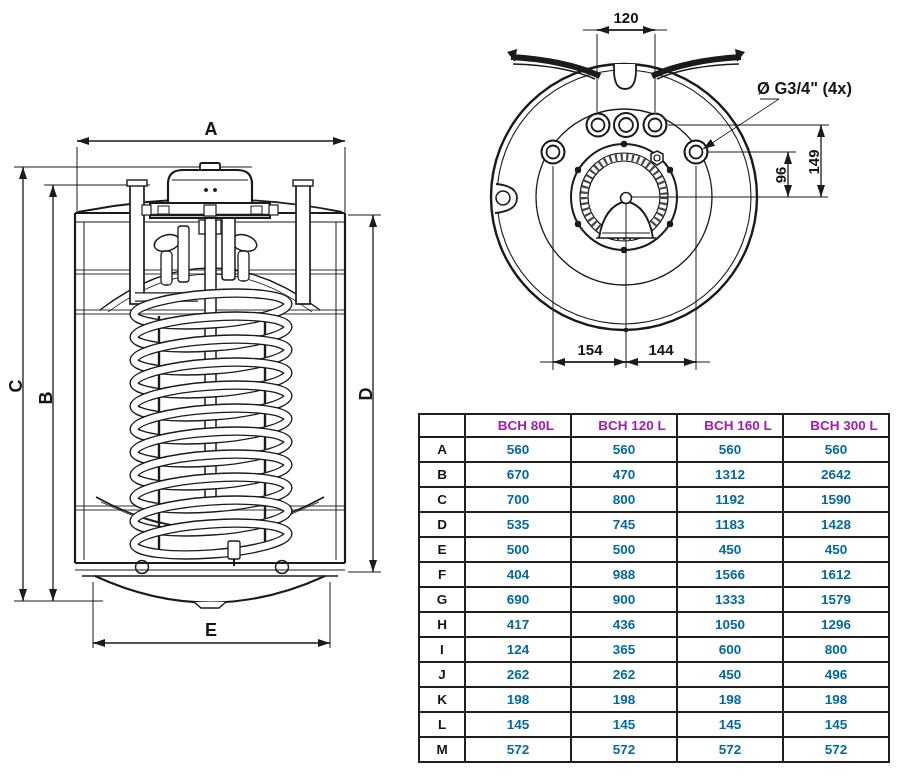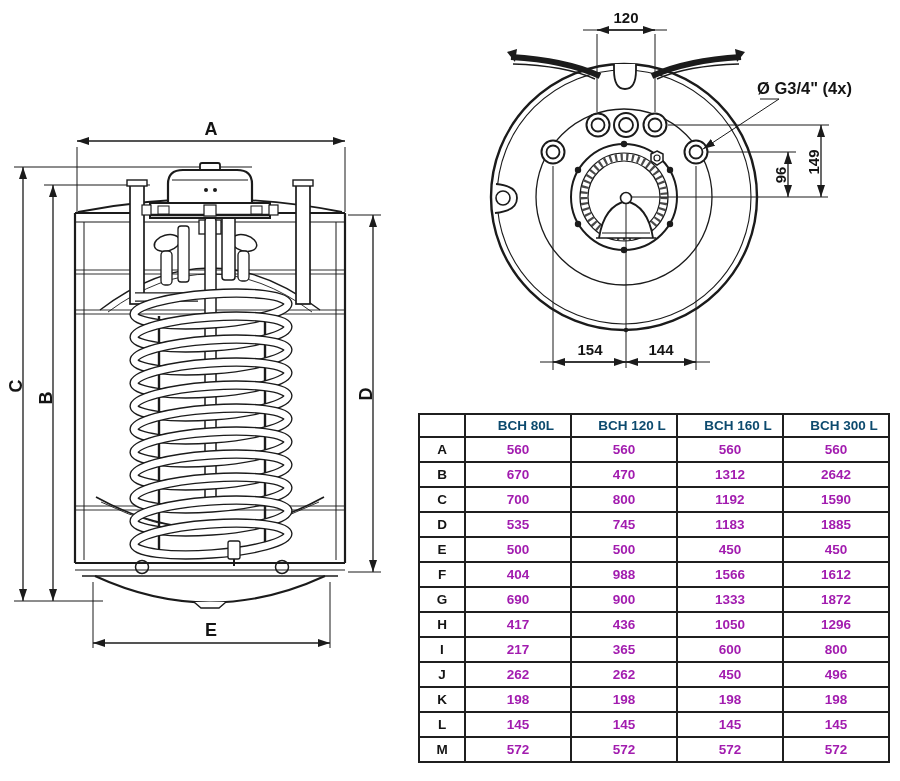--- a/index.html
+++ b/index.html
@@ -22,23 +22,23 @@
   svg .portlabel{font-size:16.5px;}
 
   #dim-table{
     position:absolute;left:418px;top:413px;width:470px;height:350px;
     border-collapse:collapse;table-layout:fixed;background:#ffffff;
   }
   #dim-table th,#dim-table td{
     border:2px solid #1f1f1f;text-align:center;vertical-align:middle;
     padding:0;height:21px;font-size:13.5px;line-height:1;
   }
-  #dim-table th{font-weight:bold;color:#0c4a6e;padding-left:16px;}
+  #dim-table th{font-weight:bold;color:#a21caf;padding-left:16px;}
   #dim-table td.rl{font-weight:bold;color:#141414;}
-  #dim-table td.dv{font-weight:bold;color:#a21caf;}
+  #dim-table td.dv{font-weight:bold;color:#0369a1;}
   #dim-table col.c0{width:46px;}
   #dim-table col.cv{width:106px;}
 </style>
 </head>
 <body>
 
 <svg width="900" height="781" viewBox="0 0 900 781">
   <defs>
     <marker id="ah" viewBox="0 0 12 8" refX="12" refY="4" markerWidth="12" markerHeight="8" orient="auto-start-reverse" markerUnits="userSpaceOnUse">
       <path d="M0,0 L12,4 L0,8 Z" fill="#1b1b1b"></path>
@@ -310,53 +310,53 @@
         <td class="dv">700</td>
         <td class="dv">800</td>
         <td class="dv">1192</td>
         <td class="dv">1590</td>
       </tr>
       <tr>
         <td class="rl">D</td>
         <td class="dv">535</td>
         <td class="dv">745</td>
         <td class="dv">1183</td>
-        <td class="dv">1885</td>
+        <td class="dv">1428</td>
       </tr>
       <tr>
         <td class="rl">E</td>
         <td class="dv">500</td>
         <td class="dv">500</td>
         <td class="dv">450</td>
         <td class="dv">450</td>
       </tr>
       <tr>
         <td class="rl">F</td>
         <td class="dv">404</td>
         <td class="dv">988</td>
         <td class="dv">1566</td>
         <td class="dv">1612</td>
       </tr>
       <tr>
         <td class="rl">G</td>
         <td class="dv">690</td>
         <td class="dv">900</td>
         <td class="dv">1333</td>
-        <td class="dv">1872</td>
+        <td class="dv">1579</td>
       </tr>
       <tr>
         <td class="rl">H</td>
         <td class="dv">417</td>
         <td class="dv">436</td>
         <td class="dv">1050</td>
         <td class="dv">1296</td>
       </tr>
       <tr>
         <td class="rl">I</td>
-        <td class="dv">217</td>
+        <td class="dv">124</td>
         <td class="dv">365</td>
         <td class="dv">600</td>
         <td class="dv">800</td>
       </tr>
       <tr>
         <td class="rl">J</td>
         <td class="dv">262</td>
         <td class="dv">262</td>
         <td class="dv">450</td>
         <td class="dv">496</td>

